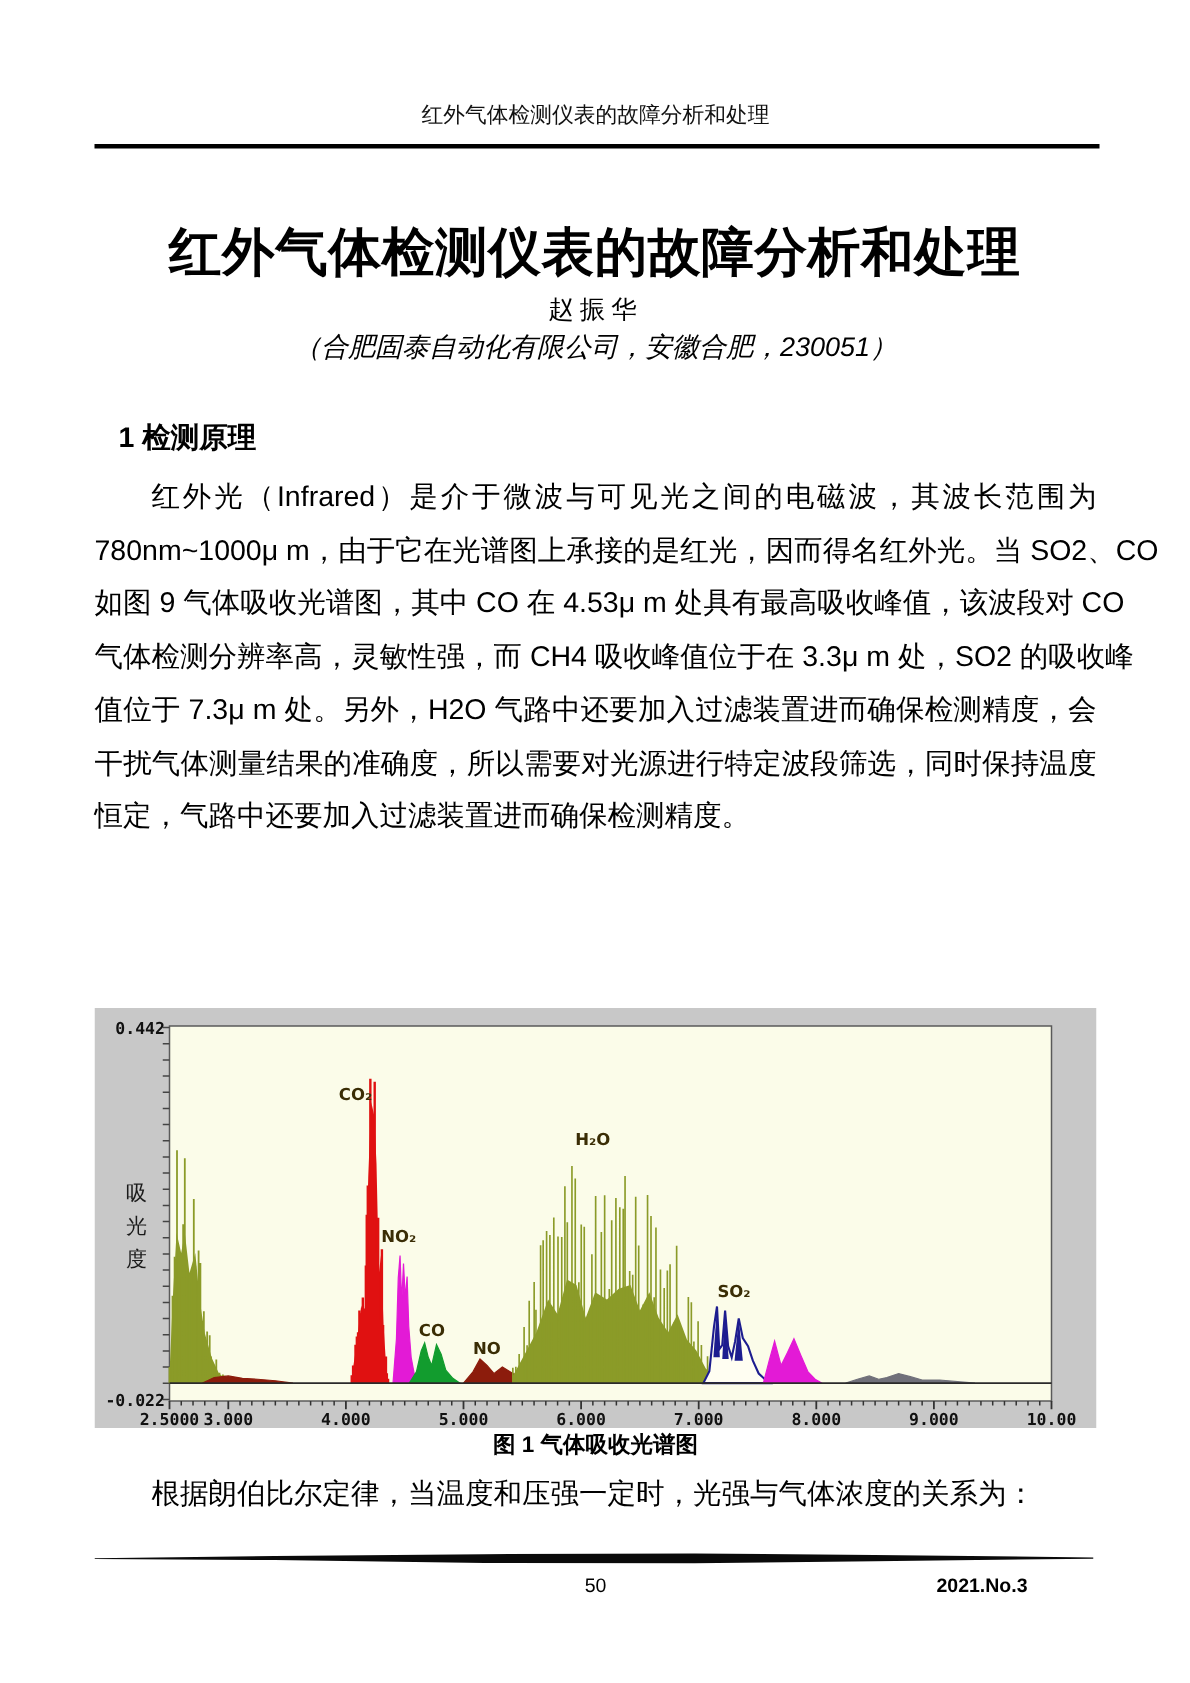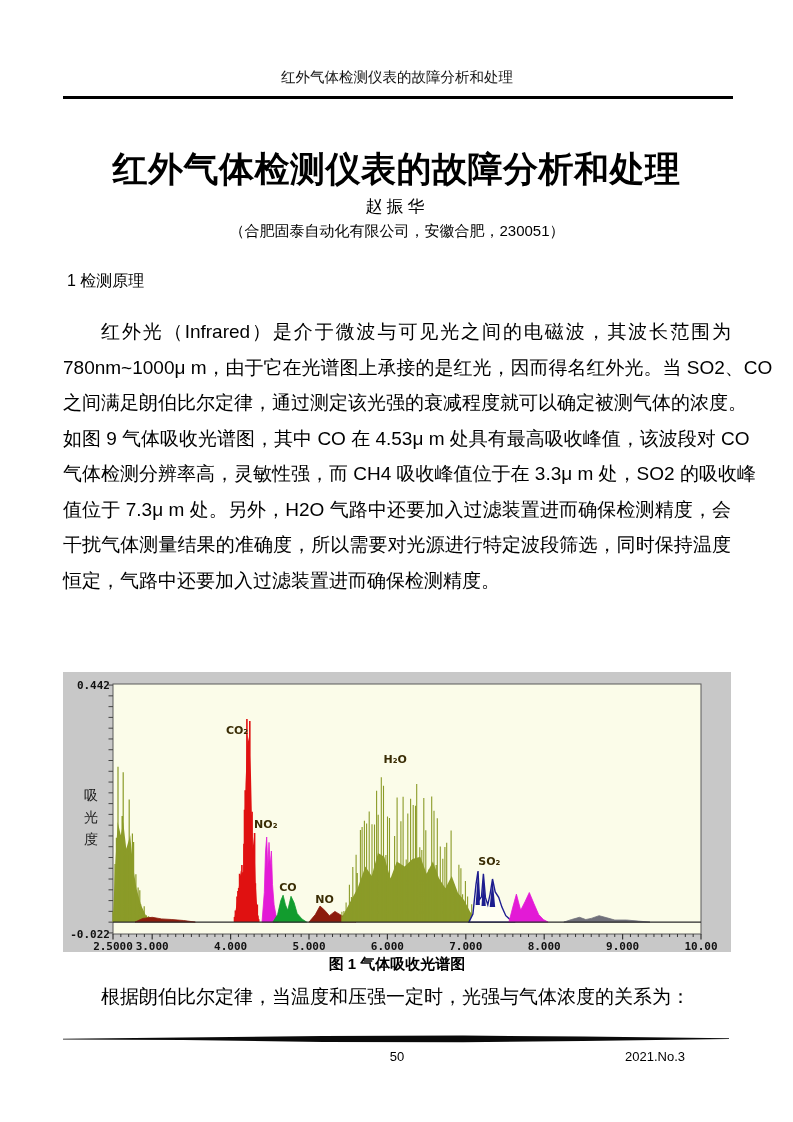--- a/index.html
+++ b/index.html
@@ -5,51 +5,50 @@
   html,body{margin:0;padding:0;}
   body{
     width:793px;height:1122px;background:#ffffff;position:relative;overflow:hidden;
     font-family:"Liberation Sans",sans-serif;color:#000;
   }
   .abs{position:absolute;}
   .running-header{top:66px;left:63px;width:668px;text-align:center;font-size:14.5px;line-height:22px;color:#111;}
   .header-rule{top:96px;left:63px;width:670px;height:2.6px;background:#000;}
   .title{top:144px;left:30px;width:733px;margin:0;text-align:center;font-size:35px;line-height:50px;font-weight:600;letter-spacing:0.5px;}
   .author{top:196px;left:63px;width:668px;text-align:center;font-size:17px;line-height:22px;letter-spacing:4px;}
-  .affiliation{top:219px;left:63px;width:668px;text-align:center;font-size:15px;line-height:24px;}
-  .heading{top:263px;left:63px;width:668px;margin:4px;font-size:16px;line-height:28px;font-weight:400;}
+  .affiliation{top:219px;left:63px;width:668px;text-align:center;font-size:18px;line-height:24px;font-style:italic;}
+  .heading{top:263px;left:63px;width:668px;margin:16px;font-size:19px;line-height:28px;font-weight:700;}
   .body-block{top:314px;left:63px;width:668px;font-size:19px;}
   .bodyline{height:35.5px;line-height:35.5px;text-align:justify;text-align-last:justify;white-space:nowrap;}
   .line-indent{text-indent:38px;}
   .line-last{text-align-last:left;}
   .figure{top:672px;left:63px;width:668px;height:280px;margin:0;}
   .figure-caption{top:954px;left:63px;width:668px;text-align:center;font-size:15px;line-height:20px;font-weight:600;}
   .para2{top:982px;left:63px;width:668px;font-size:19px;line-height:30px;text-indent:38px;}
   .footer-rule{top:1035px;left:63px;width:666px;height:9px;}
   .footer-page{top:1048px;left:63px;width:668px;text-align:center;font-size:13px;line-height:18px;}
-  .footer-issue{top:1048px;left:585px;width:100px;text-align:right;font-size:13px;line-height:18px;}
+  .footer-issue{top:1048px;left:585px;width:100px;text-align:right;font-size:13px;line-height:18px;font-weight:bold;}
 </style>
 </head>
 <body>
 
 <div>
 
   <div class="abs running-header">红外气体检测仪表的故障分析和处理</div>
   <div class="abs header-rule"></div>
 
   <h1 class="abs title">红外气体检测仪表的故障分析和处理</h1>
   <div class="abs author">赵振华</div>
   <div class="abs affiliation">（合肥固泰自动化有限公司，安徽合肥，230051）</div>
 
   <h2 class="abs heading">1 检测原理</h2>
 
   <div class="abs body-block">
     <div class="bodyline line-indent">红外光（Infrared）是介于微波与可见光之间的电磁波，其波长范围为</div>
     <div class="bodyline">780nm~1000μ m，由于它在光谱图上承接的是红光，因而得名红外光。当 SO2、CO</div>
-    <div class="bodyline">之间满足朗伯比尔定律，通过测定该光强的衰减程度就可以确定被测气体的浓度。</div>
     <div class="bodyline">如图 9 气体吸收光谱图，其中 CO 在 4.53μ m 处具有最高吸收峰值，该波段对 CO</div>
     <div class="bodyline">气体检测分辨率高，灵敏性强，而 CH4 吸收峰值位于在 3.3μ m 处，SO2 的吸收峰</div>
     <div class="bodyline">值位于 7.3μ m 处。另外，H2O 气路中还要加入过滤装置进而确保检测精度，会</div>
     <div class="bodyline">干扰气体测量结果的准确度，所以需要对光源进行特定波段筛选，同时保持温度</div>
     <div class="bodyline line-last">恒定，气路中还要加入过滤装置进而确保检测精度。</div>
   </div>
 
   <figure class="abs figure">
     <div id="chart"><svg width="668" height="280" viewBox="0 0 668 280" xmlns="http://www.w3.org/2000/svg">
           <rect x="0" y="0" width="668" height="280" fill="#c8c8c8"></rect>

